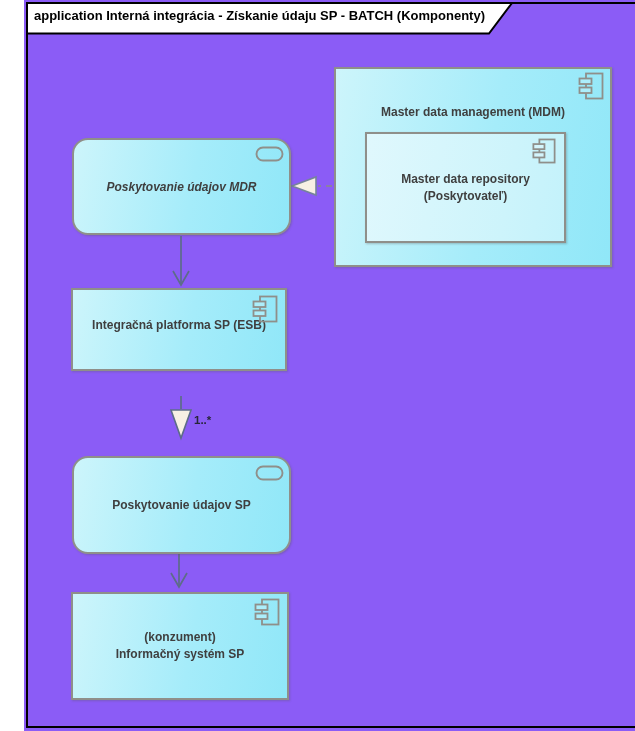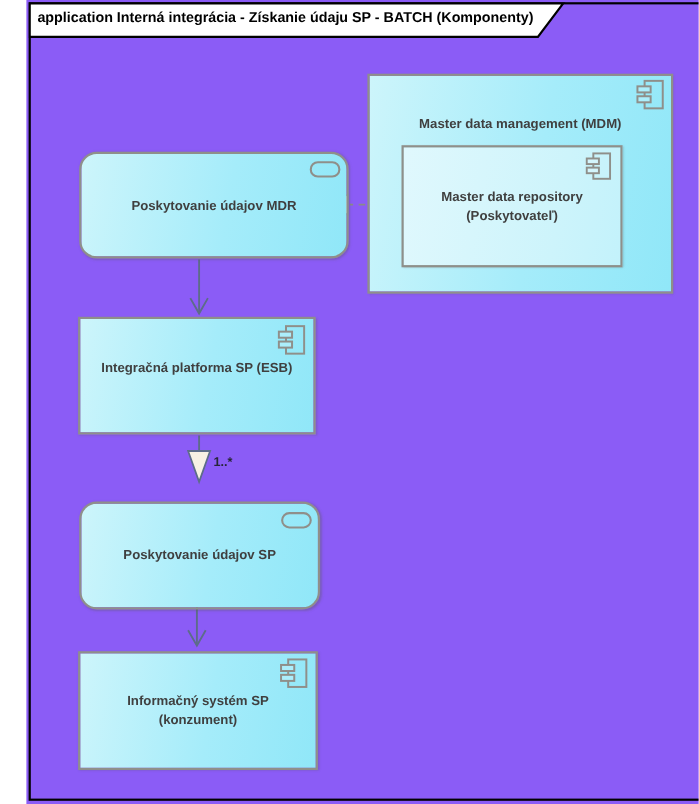--- a/index.html
+++ b/index.html
@@ -96,30 +96,30 @@
     </div>
     <span class="icon-tr" style="right:8px; top:4px;">
       <svg width="24" height="26" viewBox="0 0 26 28">
         <rect x="8" y="1.5" width="16.5" height="25" fill="none" stroke="#8f8f8a" stroke-width="1.9"></rect>
         <rect x="1.5" y="6.5" width="12" height="5.5" fill="#d4f5fc" stroke="#8f8f8a" stroke-width="1.9"></rect>
         <rect x="1.5" y="15.5" width="12" height="5.5" fill="#d4f5fc" stroke="#8f8f8a" stroke-width="1.9"></rect>
       </svg>
     </span>
   </div>
 
-  <div class="node rounded" style="left:48px; top:138px; width:245px; height:97px;">
+  <div class="node rounded" style="left:48px; top:138px; width:219px; height:97px;font-style:italic;">
     <div class="center-label">Poskytovanie údajov MDR</div>
     <span class="icon-tr" style="right:5px; top:6px;">
       <svg width="29" height="16" viewBox="0 0 29 16">
         <rect x="1.5" y="1.5" width="26" height="13" rx="6.5" fill="none" stroke="#8f8f8a" stroke-width="1.9"></rect>
       </svg>
     </span>
   </div>
 
-  <div class="node" style="left:47px; top:288px; width:216px; height:107px;">
+  <div class="node" style="left:47px; top:288px; width:216px; height:83px;">
     <div class="center-label" style="top:44%;">Integračná platforma SP (ESB)</div>
     <span class="icon-tr" style="right:7px; top:5px;">
       <svg width="26" height="28" viewBox="0 0 26 28">
         <rect x="8" y="1.5" width="16.5" height="25" fill="none" stroke="#8f8f8a" stroke-width="1.8"></rect>
         <rect x="1.5" y="6.5" width="12" height="5.5" fill="#aceefb" stroke="#8f8f8a" stroke-width="1.8"></rect>
         <rect x="1.5" y="15.5" width="12" height="5.5" fill="#aceefb" stroke="#8f8f8a" stroke-width="1.8"></rect>
       </svg>
     </span>
   </div>
 
@@ -127,22 +127,22 @@
     <div class="center-label">Poskytovanie údajov SP</div>
     <span class="icon-tr" style="right:5px; top:7px;">
       <svg width="29" height="16" viewBox="0 0 29 16">
         <rect x="1.5" y="1.5" width="26" height="13" rx="6.5" fill="none" stroke="#8f8f8a" stroke-width="1.9"></rect>
       </svg>
     </span>
   </div>
 
   <div class="node" style="left:47px; top:592px; width:218px; height:108px;">
     <div class="center-label">
+      <div>(konzument)</div>
       <div>Informačný systém SP</div>
-      <div>(konzument)</div>
     </div>
     <span class="icon-tr" style="right:7px; top:4px;">
       <svg width="26" height="28" viewBox="0 0 26 28">
         <rect x="8" y="1.5" width="16.5" height="25" fill="none" stroke="#8f8f8a" stroke-width="1.8"></rect>
         <rect x="1.5" y="6.5" width="12" height="5.5" fill="#aceefb" stroke="#8f8f8a" stroke-width="1.8"></rect>
         <rect x="1.5" y="15.5" width="12" height="5.5" fill="#aceefb" stroke="#8f8f8a" stroke-width="1.8"></rect>
       </svg>
     </span>
   </div>
 

